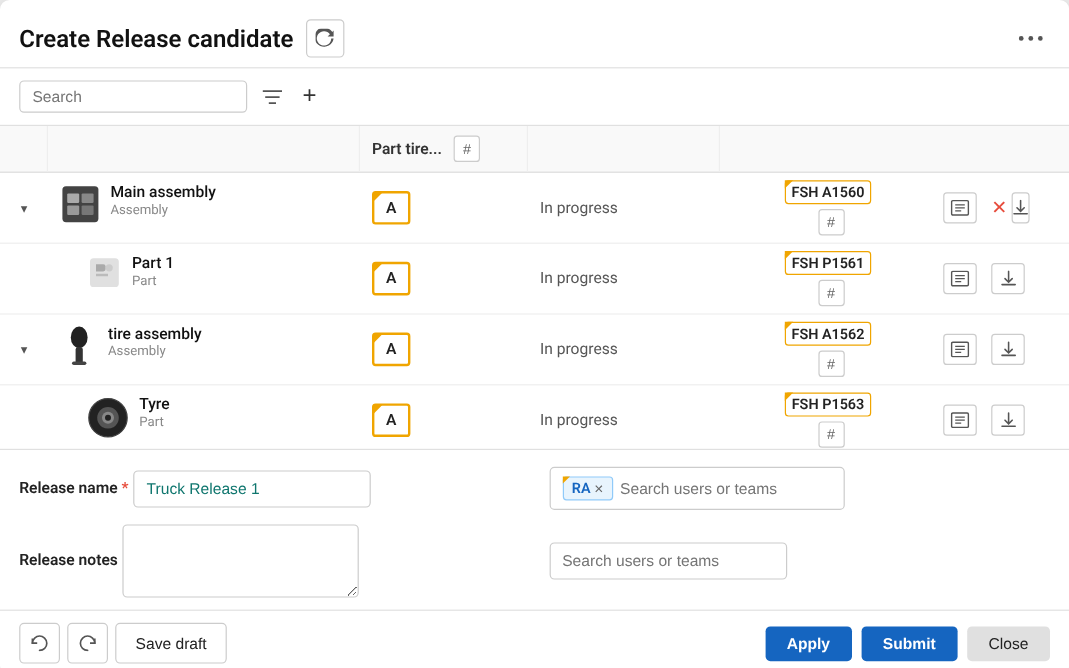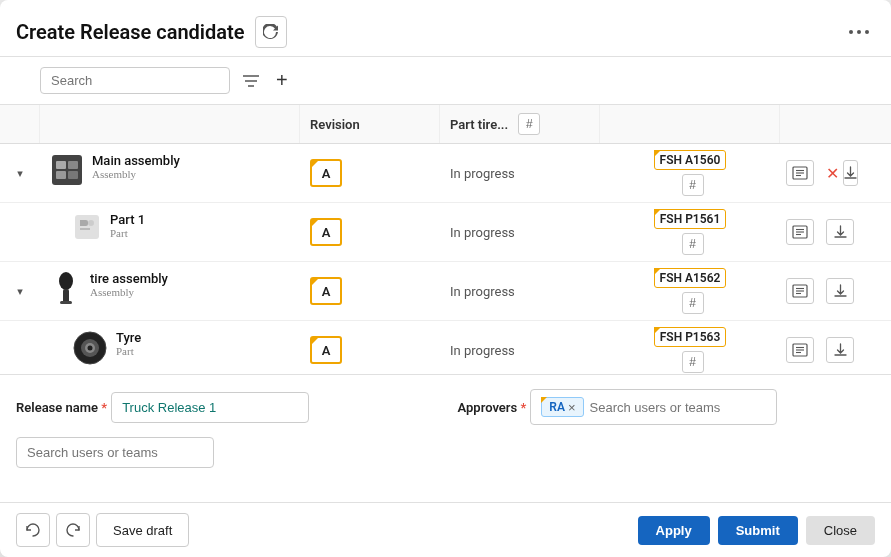--- a/index.html
+++ b/index.html
@@ -70,21 +70,20 @@
       border-bottom: 1px solid #e0e0e0;
     }
     .search-input {
       border: 1px solid #ccc;
       border-radius: 4px;
       padding: 5px 10px;
       font-size: 13px;
       width: 190px;
       color: #0f766e;
       outline: none;
-      margin-left: 24px;
     }
     .toolbar-icon-btn {
       border: none;
       background: none;
       cursor: pointer;
       color: #555;
       font-size: 16px;
       padding: 4px;
       display: flex; align-items: center; justify-content: center;
     }
@@ -143,21 +142,21 @@
       align-items: flex-start;
       gap: 8px;
     }
     .item-info {
       display: flex; flex-direction: column;
     }
     .item-name {
       font-size: 13px; font-weight: 500; color: #111;
     }
     .item-type {
-      font-size: 11px; color: #888; font-family: Liberation Serif, serif;
+      font-size: 11px; color: #888;
     }
     .delete-btn {
       background: none; border: none; cursor: pointer;
       color: #e74c3c; font-size: 16px;
       display: flex; align-items: center; justify-content: center;
     }
     .revision-badge {
       display: inline-flex; align-items: center; justify-content: center;
       width: 32px; height: 28px;
       border: 2px solid #f0a500;
@@ -325,23 +324,20 @@
       </svg>
     </button>
     <button class="add-btn">+</button>
   </div>
 
   <div class="table-area">
 
     <div class="table-header">
       <div class="th"></div>
       <div class="th"></div>
-      <div class="th">
-        <span>Revision</span>
-      </div>
       <div class="th">
         <span>Part tire...</span>
         <button class="hash-btn" style="margin-left:6px">#</button>
       </div>
       <div class="th"></div>
       <div class="th"></div>
     </div>
 
     <div class="table-body">
 
@@ -560,34 +556,34 @@
 
     <div class="form-group">
       <label class="form-label">
         <span>Release name</span>
         <span class="required"> *</span>
       </label>
       <input class="form-input" type="text" value="Truck Release 1" style="">
     </div>
 
     <div class="form-group">
-      <label class="form-label">
-        <span>Approvers</span>
-        <span class="required"> *</span>
-      </label>
       <div class="approvers-input-wrap">
         <div class="approver-tag">
           <div class="approver-corner"></div>
           <span>RA</span>
           <button class="approver-remove">×</button>
         </div>
         <input class="approvers-text-input" type="text" placeholder="Search users or teams" style="">
       </div>
     </div>
 
+    <div class="form-group">
+      <label class="form-label">Release notes</label>
+      <textarea class="form-textarea" rows="3" style=""></textarea>
+    </div>
 
     <div class="form-group">
       <input class="form-input" type="text" placeholder="Search users or teams" style="">
     </div>
   </div>
 
   <div class="dialog-footer">
     <div class="footer-left">
       <button class="icon-btn-round">
         <svg width="16" height="14" viewBox="0 0 16 14">

